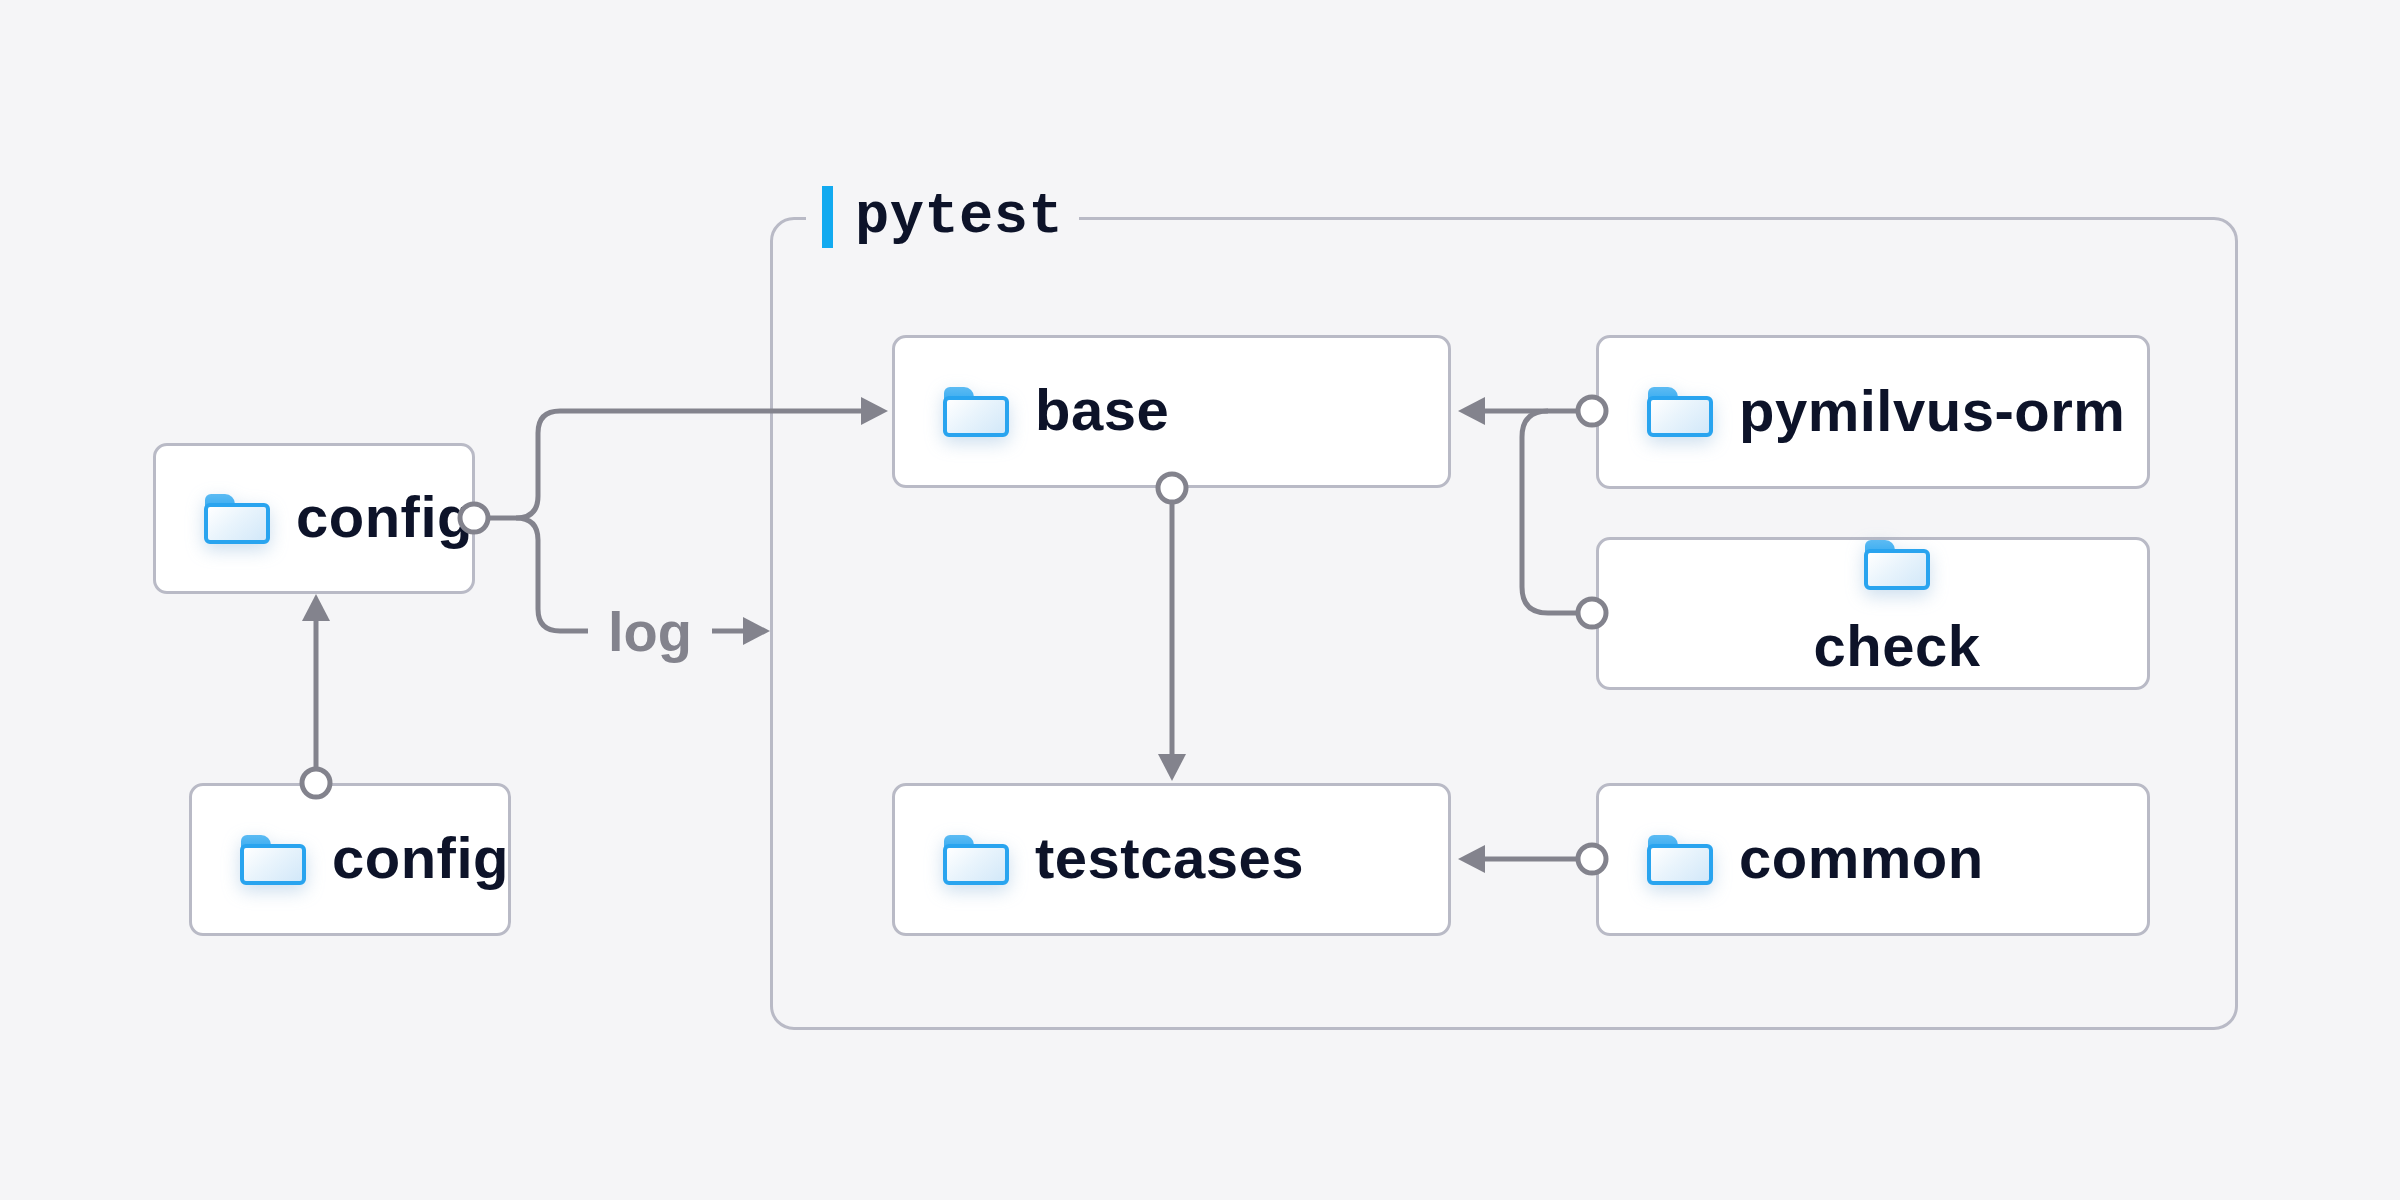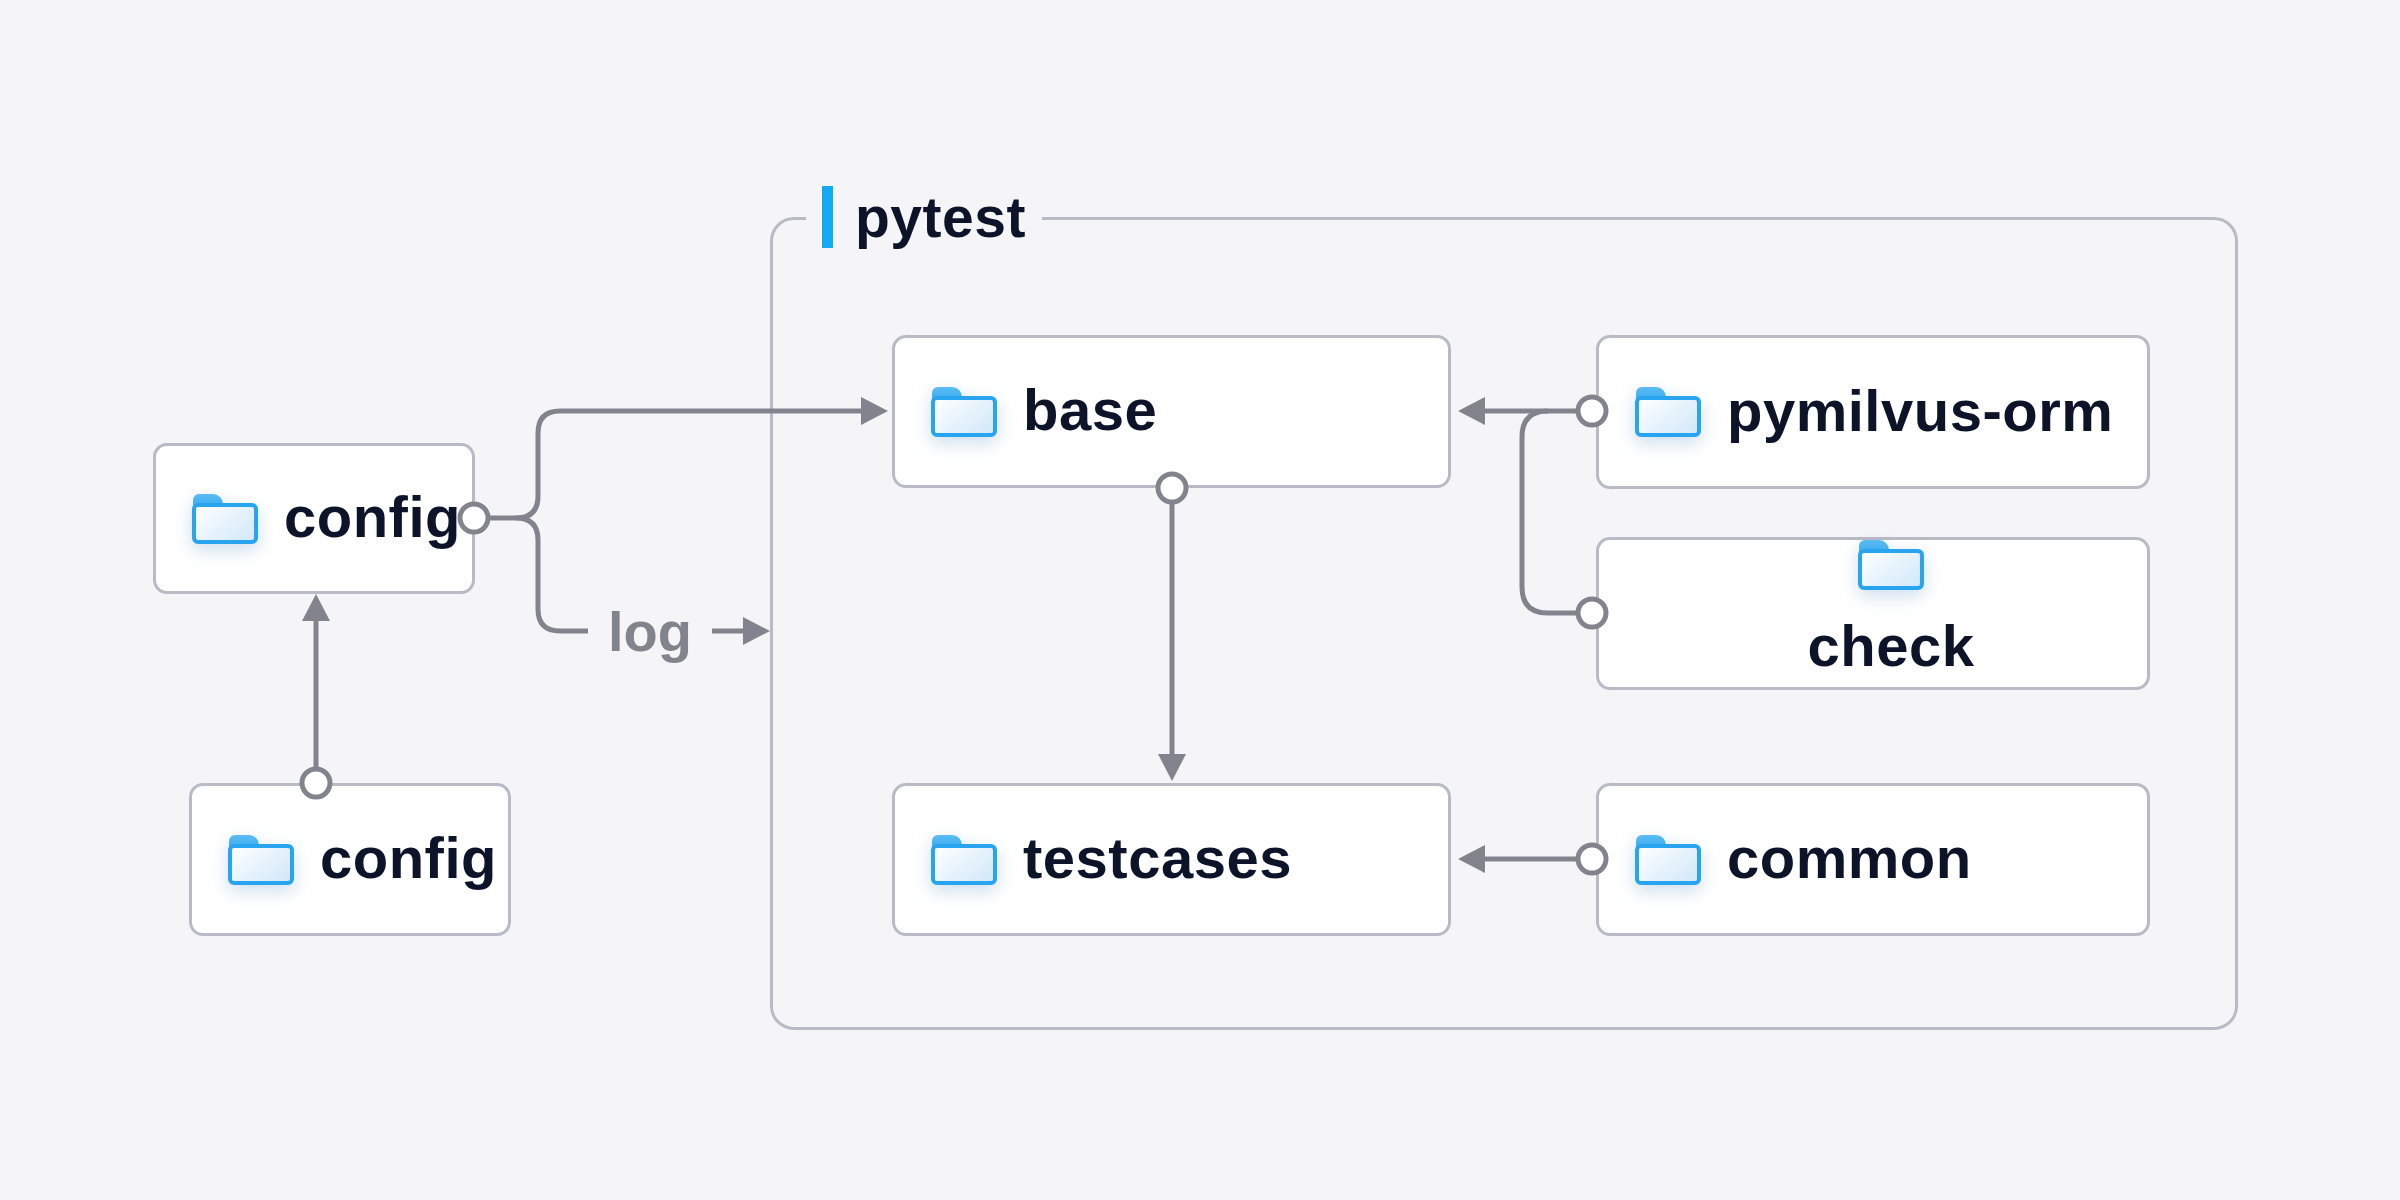--- a/index.html
+++ b/index.html
@@ -40,32 +40,33 @@
     width: 11px; height: 62px;
     background: #12aaf0;
     flex: none;
   }
   .pytest-label .pytest-text {
     font-size: 57px;
     font-weight: 600;
     color: #0d1329;
     letter-spacing: 0.5px;
     white-space: nowrap;
+    font-family: Liberation Mono, monospace;
   }
 
   
   .node {
     position: absolute;
     background: #ffffff;
     border: 3px solid #b9bac6;
     border-radius: 14px;
     box-sizing: border-box;
     display: flex;
     align-items: center;
-    padding-left: 36px;
+    padding-left: 48px;
     gap: 26px;
     z-index: 2;
   }
   .node .label {
     font-size: 58px;
     font-weight: 600;
     color: #0d1329;
     letter-spacing: 0.5px;
     white-space: nowrap;
     margin-top: -4px;

